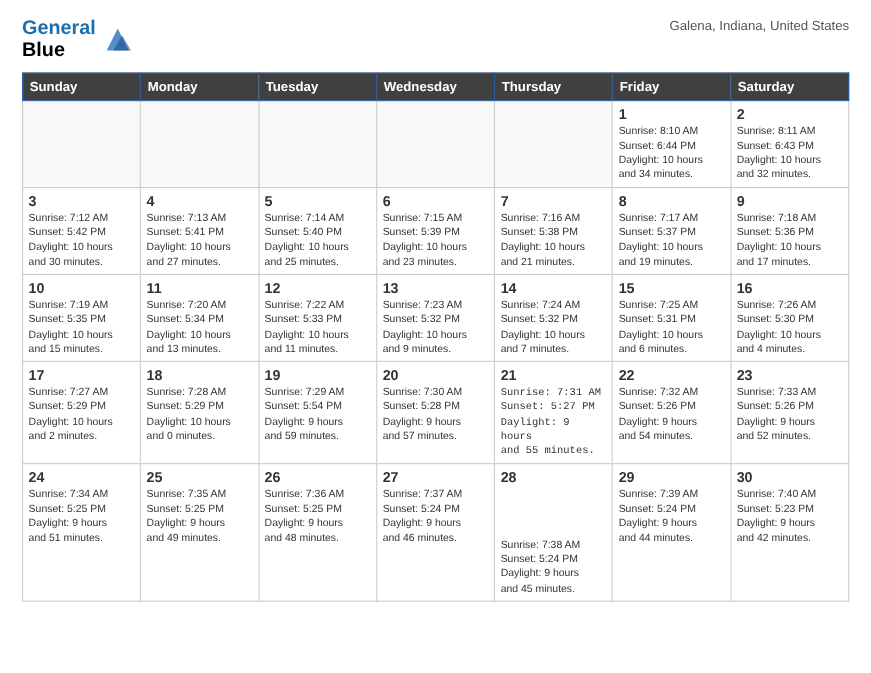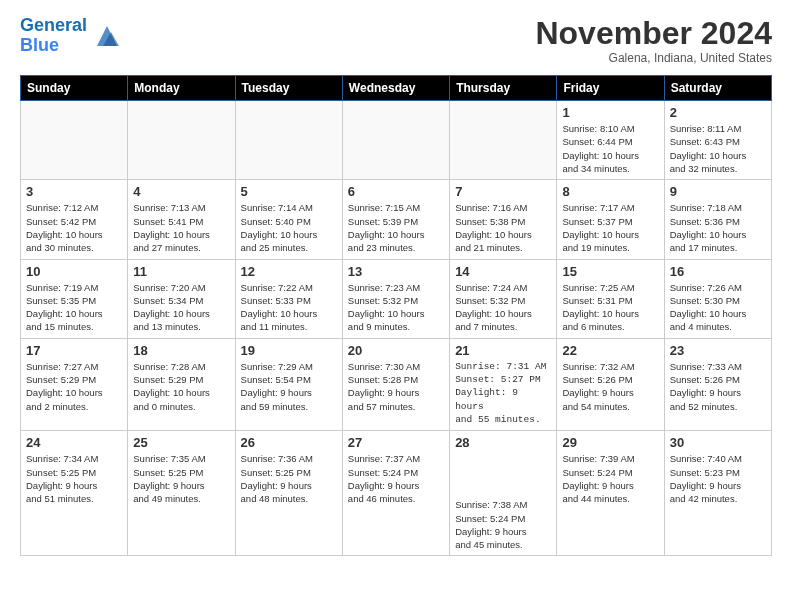--- a/index.html
+++ b/index.html
@@ -50,21 +50,21 @@
     .location {
       font-size: 12px;
       color: #555;
     }
     .calendar {
       width: 100%;
       border-collapse: collapse;
       border: 1px solid #ccc;
     }
     .calendar th {
-      background-color: #000000;
+      background-color: #404040;
       color: #fff;
       font-size: 12px;
       font-weight: bold;
       padding: 5px 6px;
       text-align: left;
       border: 1px solid #2a5a9f;
     }
     .calendar td {
       width: calc(100% / 7);
       vertical-align: top;
@@ -92,30 +92,29 @@
   </style>
 </head>
 <body>
 
 <div class="page">
   <div class="header">
     <div class="logo">
       <div>
         <div class="logo-text">
           <span>General</span><br>
-          <span style="color:#3b82f6;">Blue</span>
+          <span style="color:#000000;">Blue</span>
         </div>
       </div>
       <svg class="logo-icon" viewBox="0 0 28 28" xmlns="http://www.w3.org/2000/svg">
         <polygon points="4,24 14,4 24,24" fill="#3a7abf" opacity="0.85"></polygon>
         <polygon points="10,24 18,10 26,24" fill="#1a4f8f" opacity="0.6"></polygon>
       </svg>
     </div>
     <div class="title-block">
-      <div class="month-title">November 2024</div>
       <div class="location">Galena, Indiana, United States</div>
     </div>
   </div>
 
   <table class="calendar">
     <thead>
       <tr>
       <th>Sunday</th>
           <th>Monday</th>
           <th>Tuesday</th>

